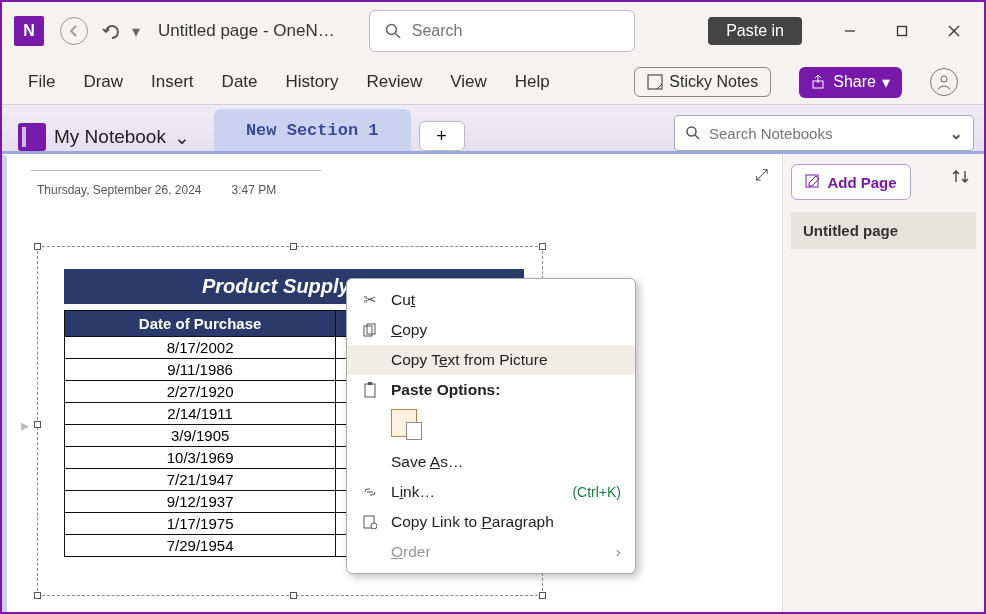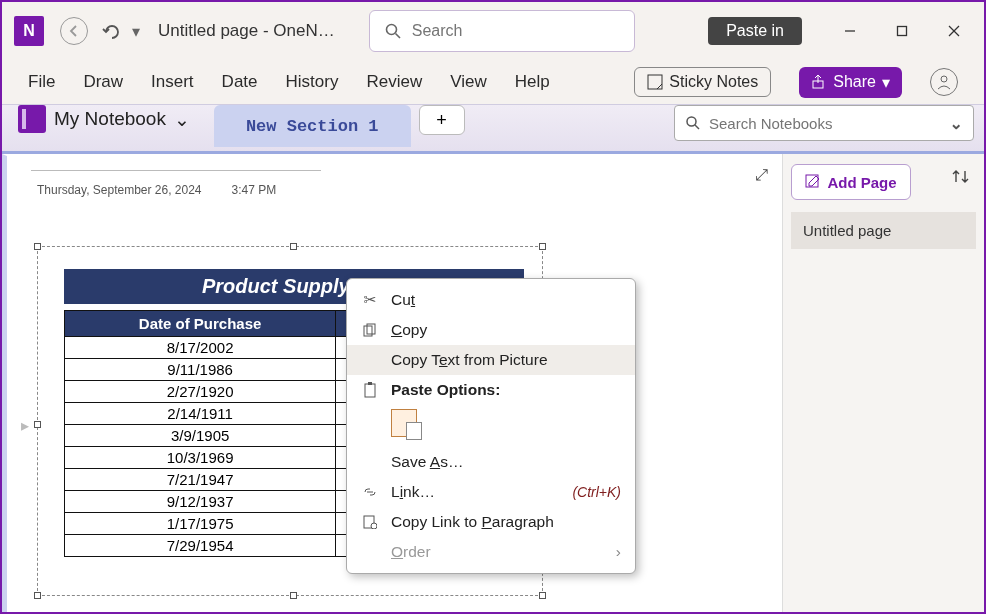--- a/index.html
+++ b/index.html
@@ -15,58 +15,58 @@
   .winbtns { margin-left: auto; display: flex; align-items: center; gap: 4px; }
   .signin { background: #444; color: #fff; padding: 5px 18px; border-radius: 4px; font-size: 16px; margin-right: 20px; }
   .winctrl { width: 48px; height: 36px; display: flex; align-items: center; justify-content: center; color: #333; font-size: 14px; }
 
   .menubar { height: 44px; display: flex; align-items: center; padding: 0 26px; gap: 28px; font-size: 17px; color: #2b2b2b; }
   .menubar .spacer { flex: 1; }
   .sticky-btn { border: 1.5px solid #888; border-radius: 6px; padding: 5px 12px; display: flex; align-items: center; gap: 6px; font-size: 16px; }
   .share-btn { background: #7719aa; color: #fff; border-radius: 6px; padding: 6px 12px; display: flex; align-items: center; gap: 6px; font-size: 16px; }
   .user-icon { width: 28px; height: 28px; border: 1.5px solid #777; border-radius: 50%; display: flex; align-items: center; justify-content: center; }
 
-  .notebookbar { height: 50px; background: linear-gradient(#f0ecf5,#e5e0ef); display: flex; align-items: flex-start; border-top: 1px solid #d0cce0; border-bottom: 3px solid #9ba9e0; }
+  .notebookbar { height: 50px; background: linear-gradient(#f0ecf5,#e5e0ef); display: flex; align-items: flex-end; border-top: 1px solid #d0cce0; border-bottom: 3px solid #9ba9e0; }
   .nb-btn { display: flex; align-items: center; gap: 8px; padding: 0 16px; font-size: 19px; color: #222; }
   .nb-icon { width: 28px; height: 28px; background: #7719aa; border-radius: 3px; position: relative; }
   .nb-icon::before { content:''; position: absolute; left: 4px; top: 4px; width: 4px; height: 20px; background: #d6b8ea; }
   .section-tab { height: 42px; background: #cbd2f0; padding: 0 32px; display: flex; align-items: center; font-size: 17px; font-weight: 600; color: #3a4a99; border-radius: 6px 6px 0 0; margin-left: 8px; font-family: Liberation Mono, monospace; }
   .add-tab { width: 46px; height: 30px; background: #fff; border: 1px solid #bbb; border-radius: 6px; display: flex; align-items: center; justify-content: center; margin-left: 8px; font-size: 18px; }
   .nb-search { margin-left: auto; margin-right: 10px; width: 300px; height: 36px; background: #fff; border: 1.5px solid #aaa; border-radius: 4px; display: flex; align-items: center; padding: 0 10px; gap: 8px; color: #555; }
   .nb-search input { border: none; outline: none; flex: 1; font-size: 15px; }
 
   .content { display: flex; height: calc(614px - 58px - 44px - 50px); }
   .page-area { flex: 1; position: relative; background: #fff; border-left: 5px solid #cbd2f0; border-top: 2px solid #fff; padding: 14px 24px; }
   .expand-icon { position: absolute; top: 10px; right: 14px; font-size: 16px; color: #444; }
   .page-meta { border-bottom: 1px solid #bbb; width: 290px; }
   .page-meta-row { display: flex; gap: 30px; font-size: 12px; color: #555; padding: 4px 0 6px 6px; margin-top: 8px; }
 
   .sidebar { width: 202px; background: #f6f4f2; border-left: 1px solid #ddd; padding: 10px 8px; }
   .add-page { width: 120px; height: 36px; border: 1.5px solid #b89ed0; border-radius: 6px; display: flex; align-items: center; justify-content: center; gap: 6px; color: #7719aa; font-size: 15px; font-weight: 600; background: #fff; }
   .sort-icon { float: right; margin-top: -32px; margin-right: 6px; color: #444; }
-  .page-item { margin-top: 12px; background: #e6e2de; padding: 10px 12px; font-size: 15px; font-weight: 400; color: #333; border-radius: 0; }
+  .page-item { margin-top: 12px; background: #e6e2de; padding: 10px 12px; font-size: 15px; font-weight: 700; color: #333; border-radius: 0; }
 
   .img-container { position: absolute; top: 90px; left: 30px; width: 506px; height: 350px; border: 1px dashed #888; }
   .img-container .handle { position: absolute; width: 7px; height: 7px; background: #fff; border: 1px solid #555; }
   .embedded { position: absolute; top: 22px; left: 26px; width: 460px; }
   .table-title { background: #2a3b6b; color: #fff; text-align: center; font-size: 20px; font-weight: bold; padding: 6px; font-style: italic; }
   .data-table { border-collapse: collapse; width: 100%; font-size: 15px; }
   .data-table th { background: #2a3b6b; color: #fff; border: 1.5px solid #111; padding: 4px 6px; font-weight: bold; }
   .data-table td { border: 1.5px solid #111; padding: 2px 6px; text-align: center; background: #fff; }
 
   .context-menu { position: absolute; top: 276px; left: 344px; width: 290px; background: #fff; border: 1px solid #aaa; box-shadow: 3px 3px 8px rgba(0,0,0,0.25); border-radius: 6px; padding: 6px 0; font-size: 15.5px; }
   .cm-item { display: flex; align-items: center; gap: 12px; padding: 6px 14px; color: #222; }
   .cm-item.hl { background: #f0ede9; }
   .cm-item.disabled { color: #999; }
   .cm-item .ico { width: 18px; display: flex; justify-content: center; color: #555; }
   .cm-label u { text-decoration: underline; }
   .cm-sub { padding-left: 44px; padding-top: 4px; padding-bottom: 6px; }
   .paste-ico { width: 26px; height: 28px; border: 1px solid #c08040; background: #fff0e0; position: relative; display: inline-block; }
   .paste-ico::after { content:''; position:absolute; right:-6px; bottom:-4px; width:14px; height:16px; background:#fff; border:1px solid #888; }
-  .cm-kbd { margin-left: auto; color: #7f1d1d; font-size: 14px; font-style: italic; }
+  .cm-kbd { margin-left: auto; color: #15803d; font-size: 14px; }
   .cm-chev { margin-left: auto; color: #888; }
 
   .drag-handle { position: absolute; left: 14px; top: 260px; color: #bbb; font-size: 16px; }
 
   svg { display: block; }
 </style>
 </head>
 <body>
 
 <div class="titlebar">

